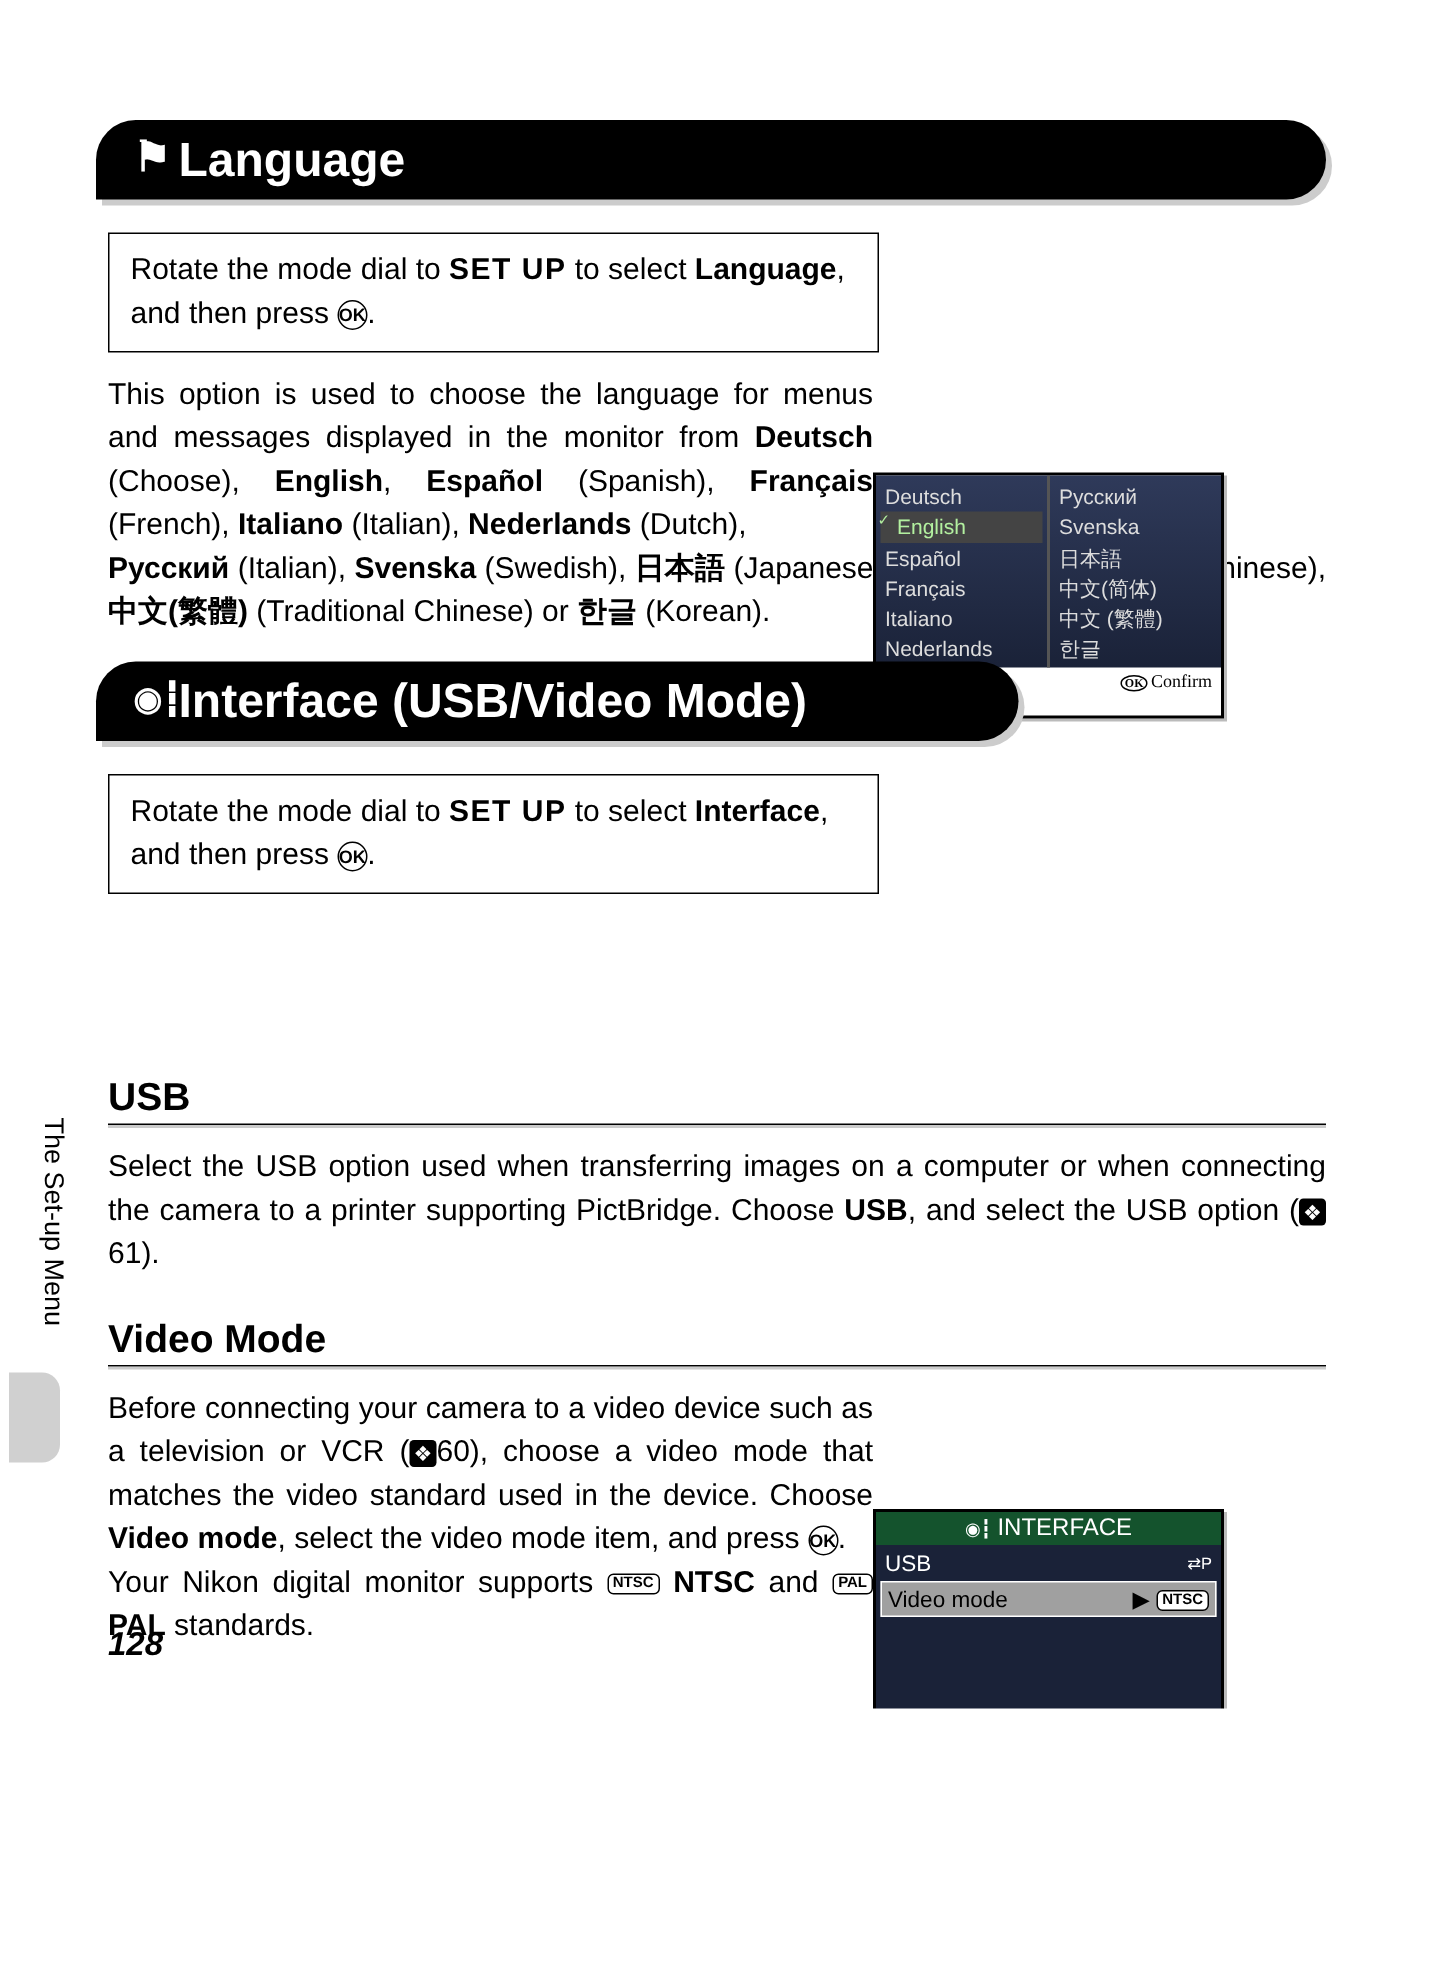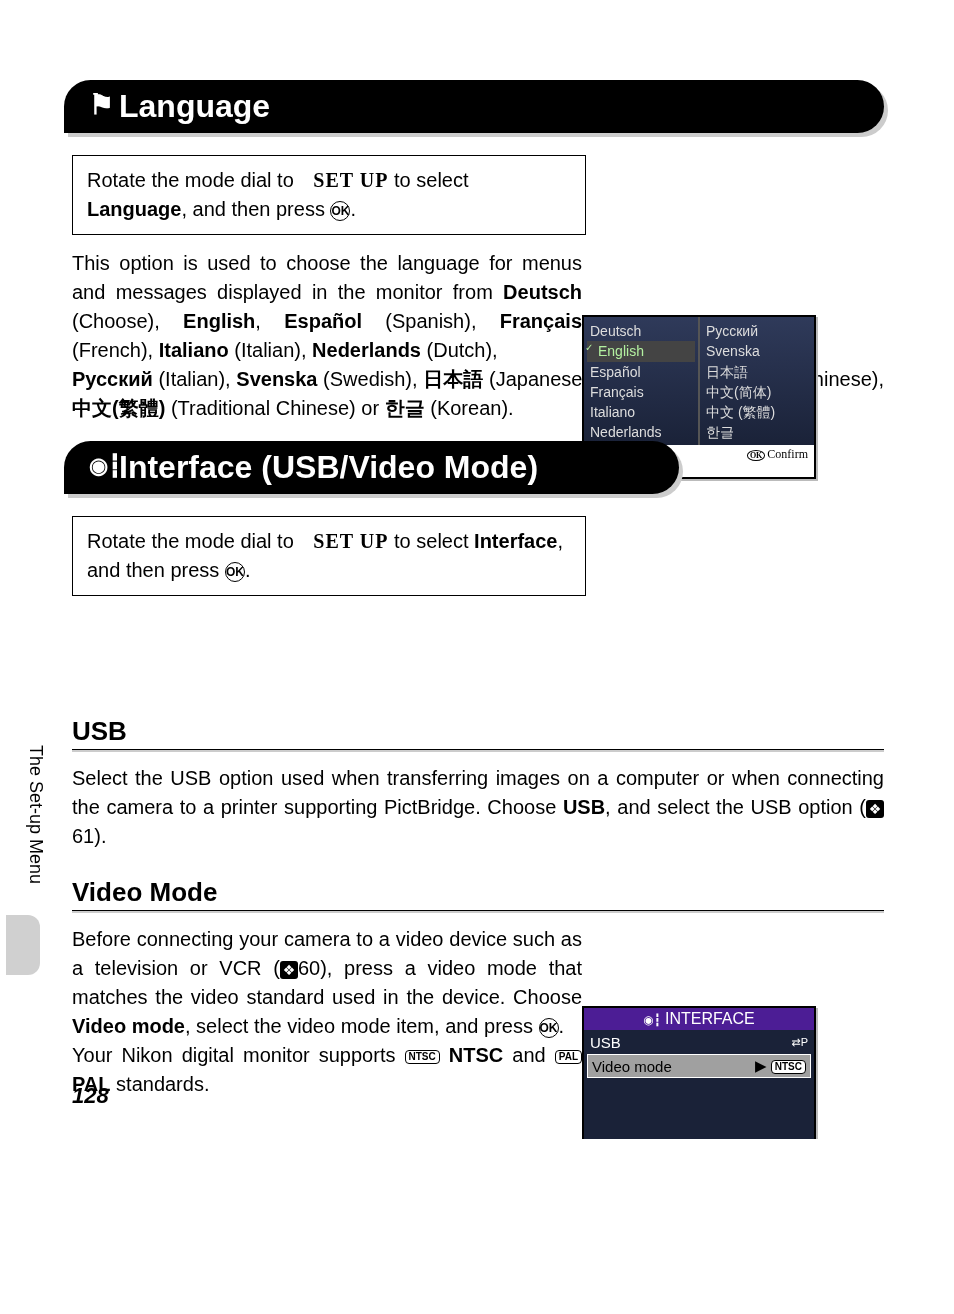--- a/index.html
+++ b/index.html
@@ -65,24 +65,23 @@
     width: 484px;
     margin-bottom: 14px;
   }
   .body-text {
     font-size: 20px;
     line-height: 1.45;
     text-align: justify;
   }
   .body-text.narrow { width: 510px; }
   .setup-label {
-    font-family: Liberation Serif, serif;
+    font-family: Liberation Sans, sans-serif;
     font-weight: 900;
     letter-spacing: 1px;
-    margin-left: 14px;
   }
   .ok-btn {
     display: inline-block;
     border: 1.5px solid #000;
     border-radius: 50%;
     font-size: 12px;
     width: 18px;
     height: 18px;
     line-height: 18px;
     text-align: center;
@@ -147,21 +146,21 @@
     justify-content: space-between;
     padding: 2px 6px;
     font-size: 12px;
     color: #000;
     font-family: Liberation Serif, serif;
   }
   .lcd-footer .mini-btn { border:1px solid #000; border-radius:3px; font-size:8px; padding:0 2px; margin-right:2px; font-weight:bold;}
   .lcd-interface { top: 490px; right: 68px; height: 170px; }
   .lcd-title {
     color: #fff;
-    background: #4c1d95;
+    background: #14532d;
     font-size: 16px;
     text-align: center;
     padding: 2px 0;
   }
   .lcd-if-body { background:#1a2238; height:118px; padding:2px;}
   .lcd-if-row {
     display:flex;
     justify-content:space-between;
     align-items:center;
     color:#fff;
@@ -276,21 +275,21 @@
     <div class="sub-head">USB</div>
     <div class="body-text">
       <span>Select the USB option used when transferring images on a computer or when connecting the camera to a printer supporting PictBridge. Choose </span><b>USB</b><span>, and select the USB option (</span><span class="ref-icon">❖</span><span>61</span><span>).</span>
     </div>
   </div>
 
   <div class="flow">
     <div class="content">
       <div class="sub-head">Video Mode</div>
       <div class="body-text narrow">
-        <span>Before connecting your camera to a video device such as a television or VCR (</span><span class="ref-icon">❖</span><span>60</span><span>), press a video mode that matches the video standard used in the device. Choose </span><b>Video mode</b><span>, select the video mode item, and press </span><span class="ok-btn">OK</span>.<br>
+        <span>Before connecting your camera to a video device such as a television or VCR (</span><span class="ref-icon">❖</span><span>60</span><span>), choose a video mode that matches the video standard used in the device. Choose </span><b>Video mode</b><span>, select the video mode item, and press </span><span class="ok-btn">OK</span>.<br>
         <span>Your Nikon digital monitor supports </span><span class="badge">NTSC</span> <b>NTSC</b><span> and </span><span class="badge">PAL</span> <b>PAL</b><span> standards.</span>
       </div>
     </div>
 
   </div>
 
   <div class="page-number">128</div>
 </div>
 
 </body></html>

